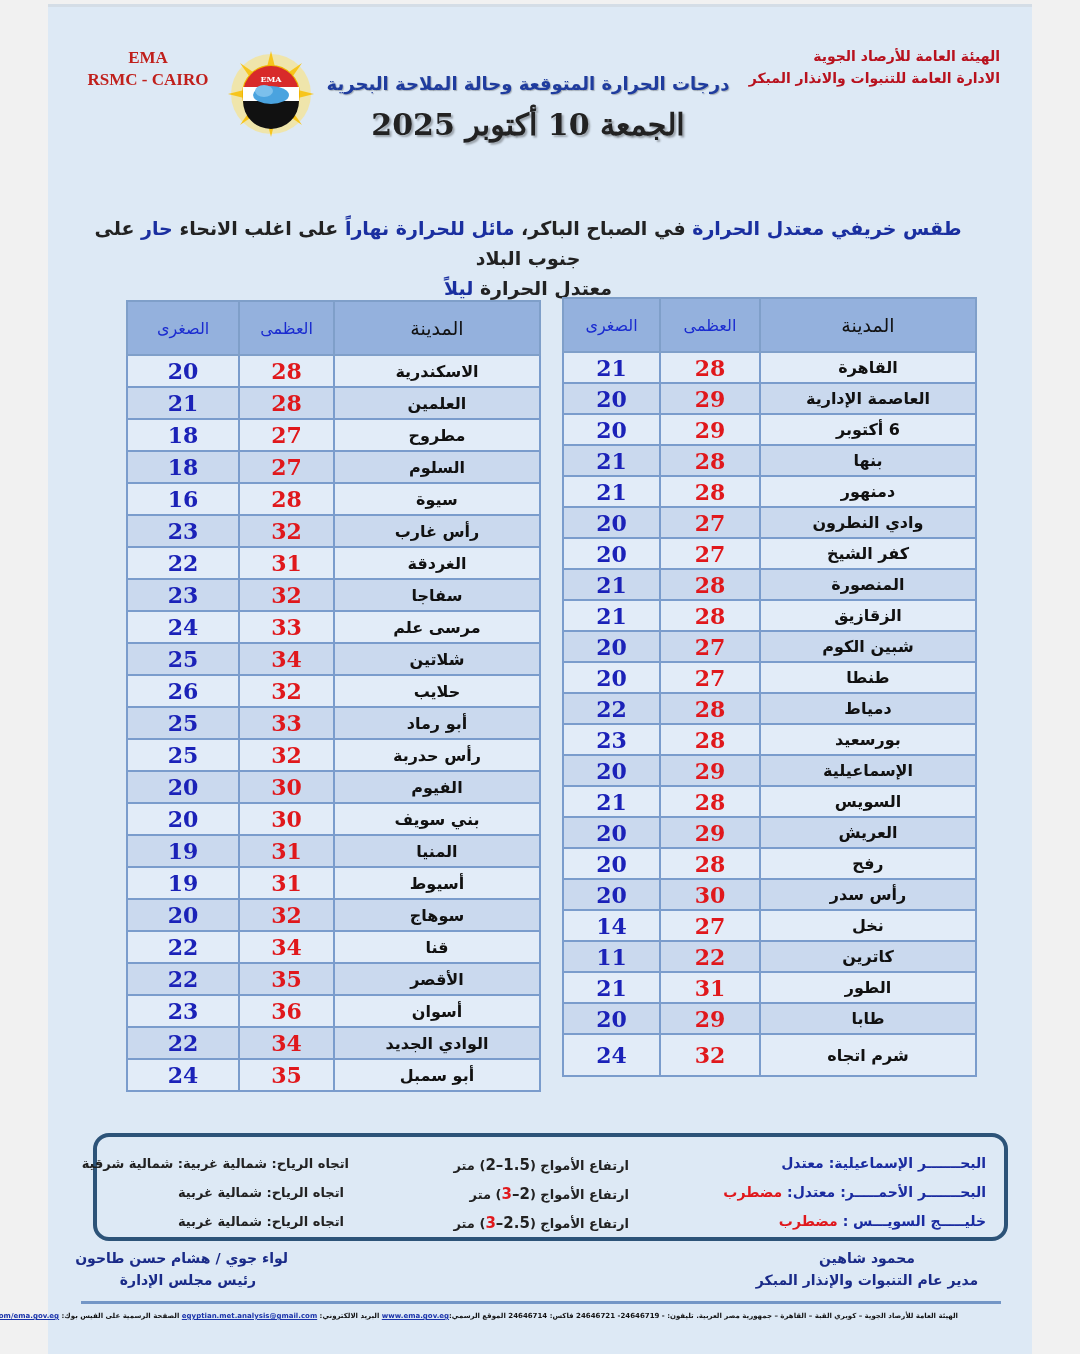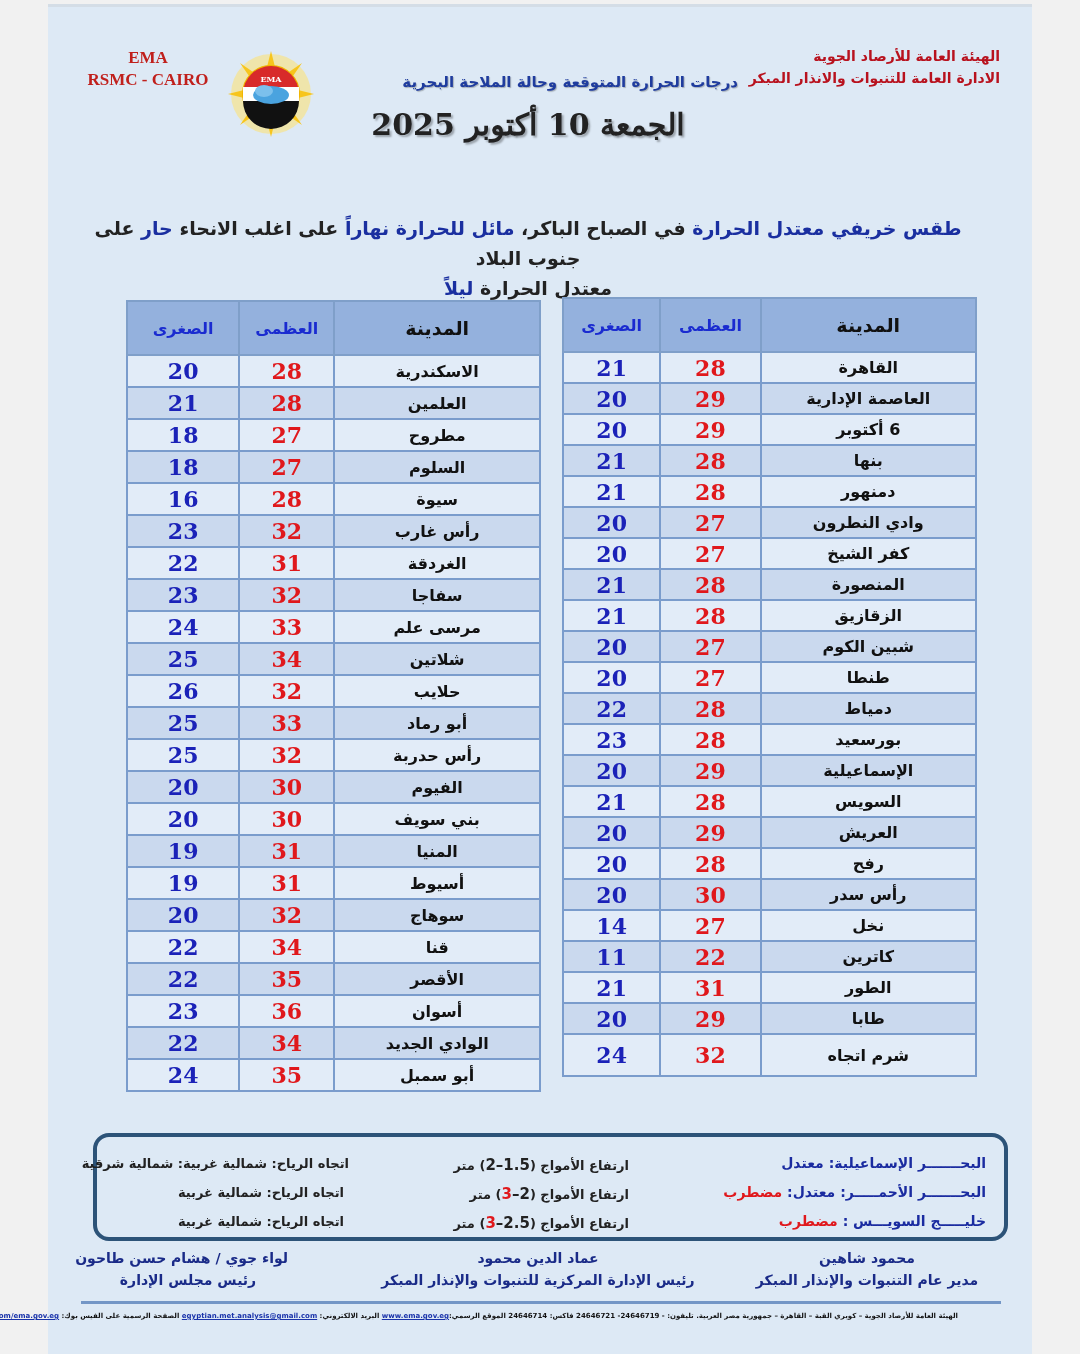--- a/index.html
+++ b/index.html
@@ -17,40 +17,40 @@
     font-size:17px; text-align:center; line-height:22px;
   }
   .org-right {
     direction:rtl; text-align:right; color:#b8121e; font-weight:bold;
     font-size:14px; line-height:22px; font-family:"DejaVu Sans", sans-serif;
   }
   .logo {
     width:90px; height:90px;
   }
   .title-blue {
-    color:#1f3c9e; font-weight:bold; font-size:15px; direction:rtl; 
+    color:#1f3c9e; font-weight:bold; font-size:18px; direction:rtl; text-align:center;
     text-shadow:1px 1px 1px rgba(0,0,0,0.25);
   }
   .title-date {
     color:#222; font-weight:bold; font-size:30px; direction:rtl; text-align:center;
     font-family:"DejaVu Serif", serif; text-shadow:2px 2px 2px rgba(0,0,0,0.3);
   }
   .headline {
     color:#c8191d; font-weight:bold; font-size:19px; direction:rtl; text-align:center;
   }
   .summary {
     direction:rtl; text-align:center; font-weight:bold; font-size:19px; line-height:30px; color:#222;
   }
   .summary .b { color:#1a2fa0; }
   table.temps {
     position:absolute; border-collapse:collapse; direction:rtl;
     background:#dce8f6;
   }
   table.temps th {
-    background:#94b1dd; height:50px; font-weight:bold; border:2px solid #7f9fc9;
+    background:#94b1dd; height:50px; font-weight:normal; border:2px solid #7f9fc9;
   }
   table.temps th.city-h { color:#111; font-size:19px; }
   table.temps th.val-h { color:#1a2bd0; font-size:16px; }
   table.temps td {
     border:2px solid #7a9ccc; text-align:center; font-weight:bold;
   }
   table.temps td.city { font-size:16px; color:#111; }
   table.temps td.max { color:#e0181c; font-size:22px; font-family:"DejaVu Serif", serif; }
   table.temps td.min { color:#1b22b8; font-size:22px; font-family:"DejaVu Serif", serif; }
   table.temps tr:nth-child(even) td { background:#cad9ee; }
@@ -394,24 +394,20 @@
         <div class="sea-row" style="right: 18px; top: 76px; font-size: 14px;"><span class="sea-name">خليـــــج السويـــس :</span><span class="sea-name"> </span><span class="red">مضطرب</span></div>
         <div class="sea-row" style="right: 375px; top: 77px;"><span>ارتفاع الأمواج (</span><span style="font-size:15px">2.5</span><span style="font-size:15px">–</span><span style="font-size:15px" class="red">3</span><span>) متر</span></div>
         <div class="sea-row" style="right: 660px; top: 77px;"><span>اتجاه الرياح: شمالية غربية</span></div>
       </div>
   </div>
 
   <div class="sig" style="right:50px; top:1240px; width:230px;">
     <div>محمود شاهين</div>
     <div>مدير عام التنبوات والإنذار المبكر</div>
   </div>
-  <div class="sig" style="left:330px; top:1240px; width:320px;">
-    <div>عماد الدين محمود</div>
-    <div>رئيس الإدارة المركزية للتنبوات والإنذار المبكر</div>
-  </div>
   <div class="sig" style="left:40px; top:1240px; width:200px;">
     <div>لواء جوي / هشام حسن طاحون</div>
     <div>رئيس مجلس الإدارة</div>
   </div>
 
   <div class="hr"></div>
 
   <div class="footer">
     <span>الهيئة العامة للأرصاد الجوية – كوبري القبة – القاهرة – جمهورية مصر العربية. تليفون: - 24646719- 24646721 فاكس: 24646714 الموقع الرسمي:</span><a>www.ema.gov.eg</a><span> البريد الالكتروني: </span><a>egyptian.met.analysis@gmail.com</a><span> الصفحة الرسمية على الفيس بوك: </span><a>http://m.facebook.com/ema.gov.eg</a>
   </div>

